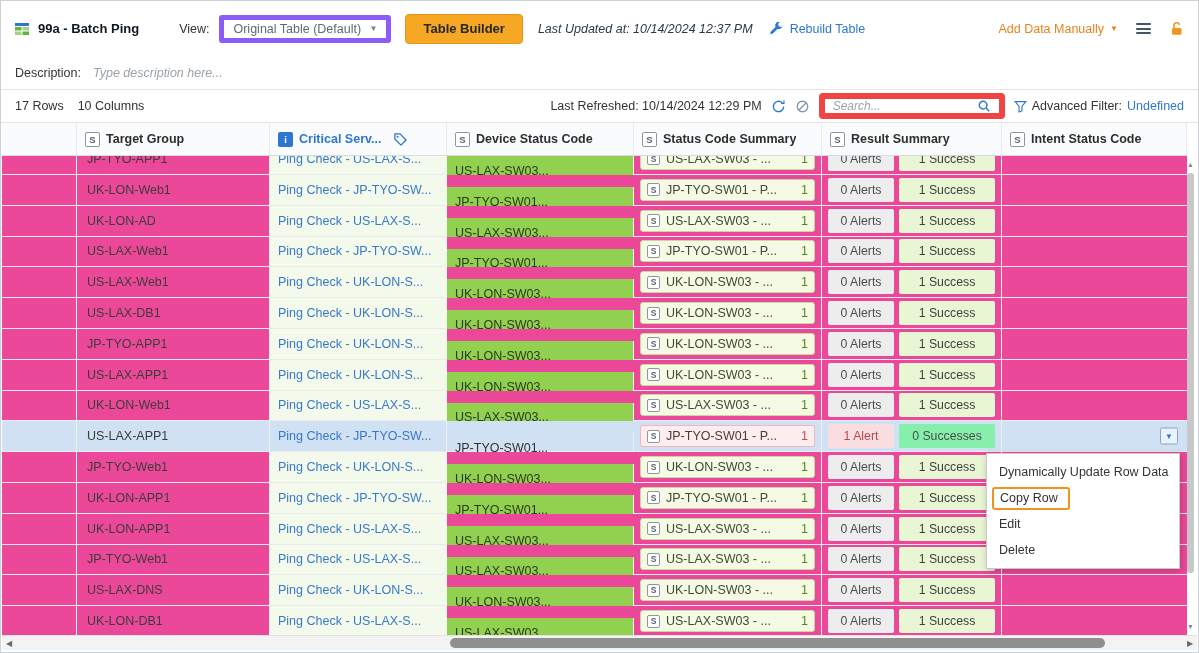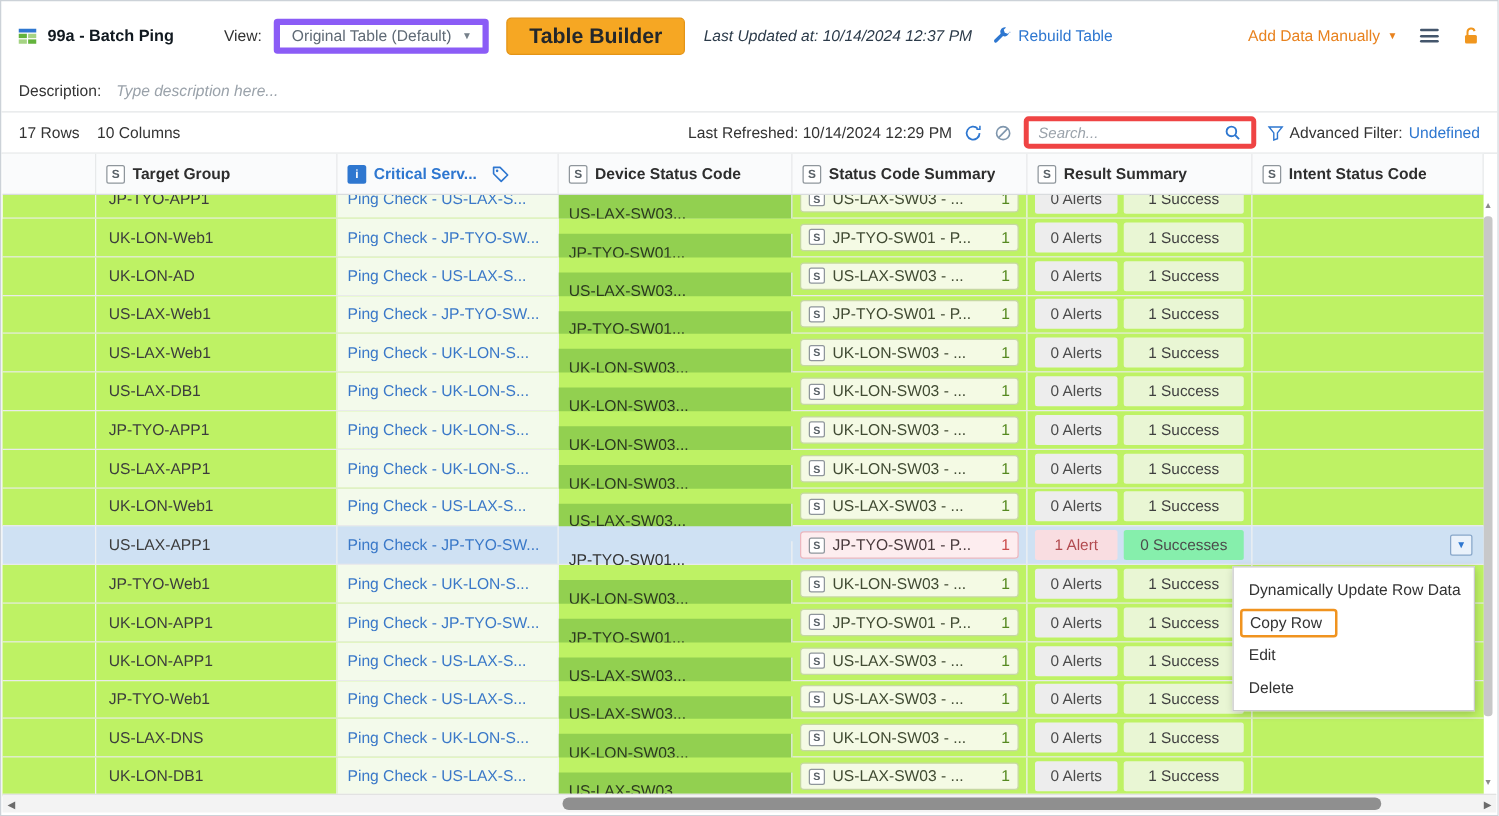--- a/index.html
+++ b/index.html
@@ -7,21 +7,21 @@
   body { font-family:"Liberation Sans","DejaVu Sans",sans-serif; font-size:12.5px; color:#333; }
   .app { position:relative; width:1199px; height:653px; background:#fff; border:1px solid #ccd2d8; overflow:hidden; }
 
   
   .topbar { height:55px; display:flex; align-items:center; padding:0 13px; }
   .app-icon { display:flex; }
   .title { font-size:13px; font-weight:700; color:#10181f; margin-left:8px; white-space:nowrap; }
   .view-label { margin-left:40px; color:#333; }
   .select { margin-left:10px; width:172px; height:28px; border:5px solid #8b5cf6; border-radius:3px; display:flex; align-items:center; padding:0 9px; color:#5f6a75; background:#fff; cursor:pointer; }
   .select-chev { margin-left:auto; color:#76808a; font-size:8px; }
-  .tb-btn { margin-left:14px; height:30px; padding:0 17px; background:#f6a723; border:1px solid #e49416; border-radius:4px; font-weight:700; font-size:17px; color:#23272b; font-family:inherit; cursor:pointer; white-space:nowrap; }
+  .tb-btn { margin-left:14px; height:30px; padding:0 17px; background:#f6a723; border:1px solid #e49416; border-radius:4px; font-weight:700; font-size:13px; color:#23272b; font-family:inherit; cursor:pointer; white-space:nowrap; }
   .last-updated { margin-left:15px; font-style:italic; color:#2c3b4a; white-space:nowrap; }
   .rebuild { margin-left:16px; display:flex; align-items:center; gap:6px; color:#2e77d0; cursor:pointer; white-space:nowrap; }
   .top-right { margin-left:auto; display:flex; align-items:center; gap:18px; }
   .add-data { color:#e8821e; display:flex; align-items:center; gap:6px; cursor:pointer; white-space:nowrap; }
   .add-chev { font-size:8px; color:#e8821e; }
   .hamburger { cursor:pointer; }
   .hamburger i { display:block; width:15px; height:2px; background:#44566c; margin:2.5px 0; border-radius:1px; }
   .lock { display:flex; cursor:pointer; }
 
   
@@ -29,42 +29,42 @@
   .desc-label { color:#333; }
   .desc-ph { margin-left:12px; color:#9aa2aa; font-style:italic; }
 
   
   .toolbar { height:34px; border-top:1px solid #e4e6e8; border-bottom:1px solid #e4e6e8; display:flex; align-items:center; padding:0 14px; }
   .rows-count { color:#333; }
   .cols-count { color:#333; margin-left:14px; }
   .tb-right { margin-left:auto; display:flex; align-items:center; gap:9px; }
   .refreshed { color:#333; white-space:nowrap; }
   .icon-btn { display:flex; cursor:pointer; }
-  .search { width:186px; height:26px; border:4px solid #ef4444; border-radius:4px; display:flex; align-items:center; padding:0 8px; background:#fff; }
+  .search { width:186px; height:26px; border:6px solid #ef4444; border-radius:4px; display:flex; align-items:center; padding:0 8px; background:#fff; }
   .search input { border:0; outline:0; flex:1; min-width:0; font:italic 12px "Liberation Sans","DejaVu Sans",sans-serif; color:#555; }
   .search input::placeholder { color:#9aa2aa; font-style:italic; }
   .af-wrap { display:flex; align-items:center; gap:5px; white-space:nowrap; }
   .af-label { color:#333; }
   .af-val { color:#2e77d0; cursor:pointer; }
 
   
   .tbl { position:absolute; top:122px; left:1px; width:1185px; }
   .grid-cols { display:grid; grid-template-columns:75px 193px 177px 187px 188px 180px 1fr; }
   .thead { height:33px; background:#fafbfc; border-bottom:1px solid #d9dcde; }
   .hcell { display:flex; align-items:center; gap:6px; padding:0 8px; border-right:1px solid #e7e9ea; font-weight:700; color:#2e2e2e; overflow:hidden; white-space:nowrap; cursor:pointer; }
   .hcell.critical { color:#2e77d0; }
   .hlabel { overflow:hidden; text-overflow:ellipsis; }
   .tag-ico { margin-left:6px; display:flex; }
   .s-ico { flex:0 0 auto; width:15px; height:15px; border:1px solid #8f969c; border-radius:2px; background:#fff; color:#5a6268; font-size:9.5px; font-weight:700; display:flex; align-items:center; justify-content:center; }
   .k-ico { flex:0 0 auto; width:15px; height:15px; border-radius:2px; background:#2e77d0; color:#fff; font-size:9.5px; font-weight:700; display:flex; align-items:center; justify-content:center; }
 
   .partial-wrap { position:relative; height:19px; overflow:hidden; }
   .partial-wrap .trow { position:absolute; left:0; right:0; top:-12px; }
 
-  .trow { height:30.8px; border-bottom:1px solid #e9eaeb; position:relative; background:#bef264; cursor:pointer; }
+  .trow { height:30.8px; border-bottom:1px solid #e9eaeb; position:relative; background:#ec4899; cursor:pointer; }
   .trow.selected { background:#cfe1f3; }
   .cell { display:flex; align-items:center; height:100%; padding:0 10px; border-right:1px solid #f0f1f2; overflow:hidden; white-space:nowrap; }
   .c-sel { padding:0; }
   .c-target { color:#3c3c3c; }
   .c-critical { background:#f3faeb; padding:0 8px; }
   .c-critical .link { color:#3a78c8; overflow:hidden; text-overflow:ellipsis; }
   .trow.selected .c-critical { background:transparent; }
   .c-device { background:#92d050; color:#2c3a1e; padding:0 8px;margin-top:12px; }
   .trow.selected .c-device { background:transparent; color:#333; }
   .c-status { padding:0 6px; }

